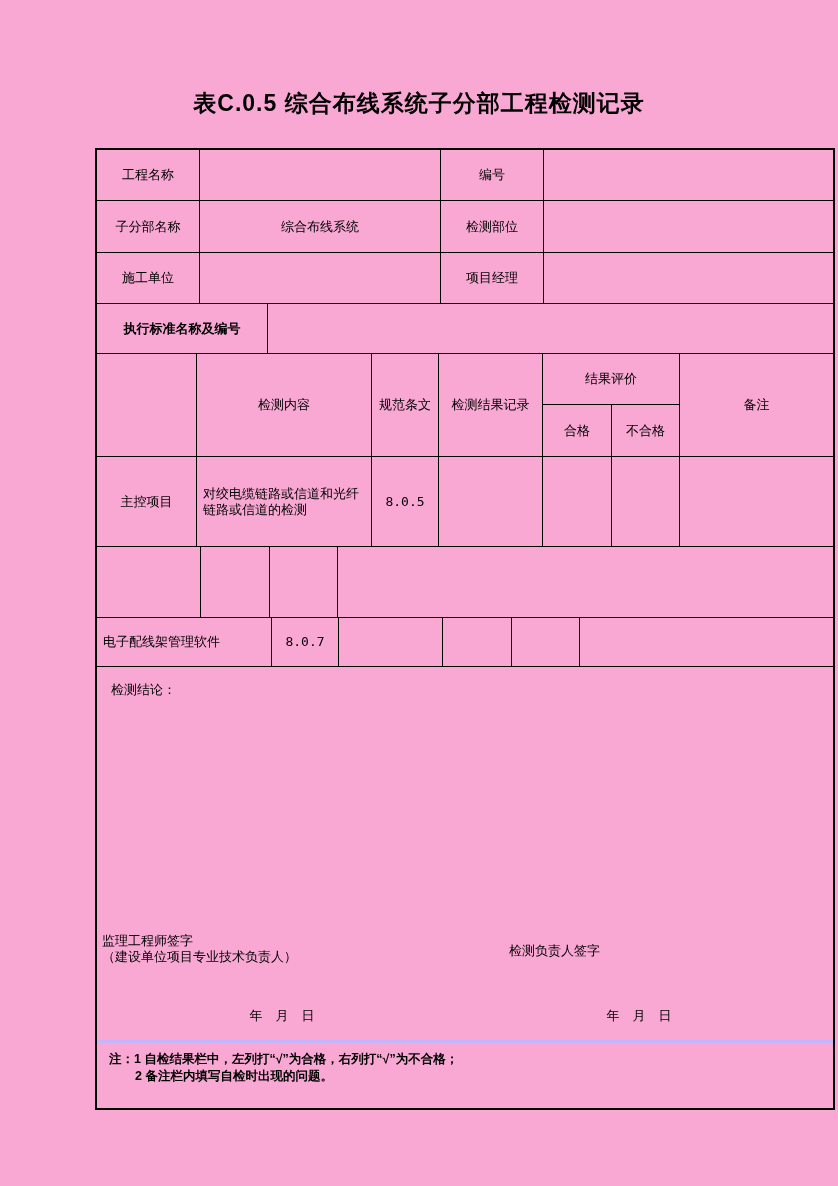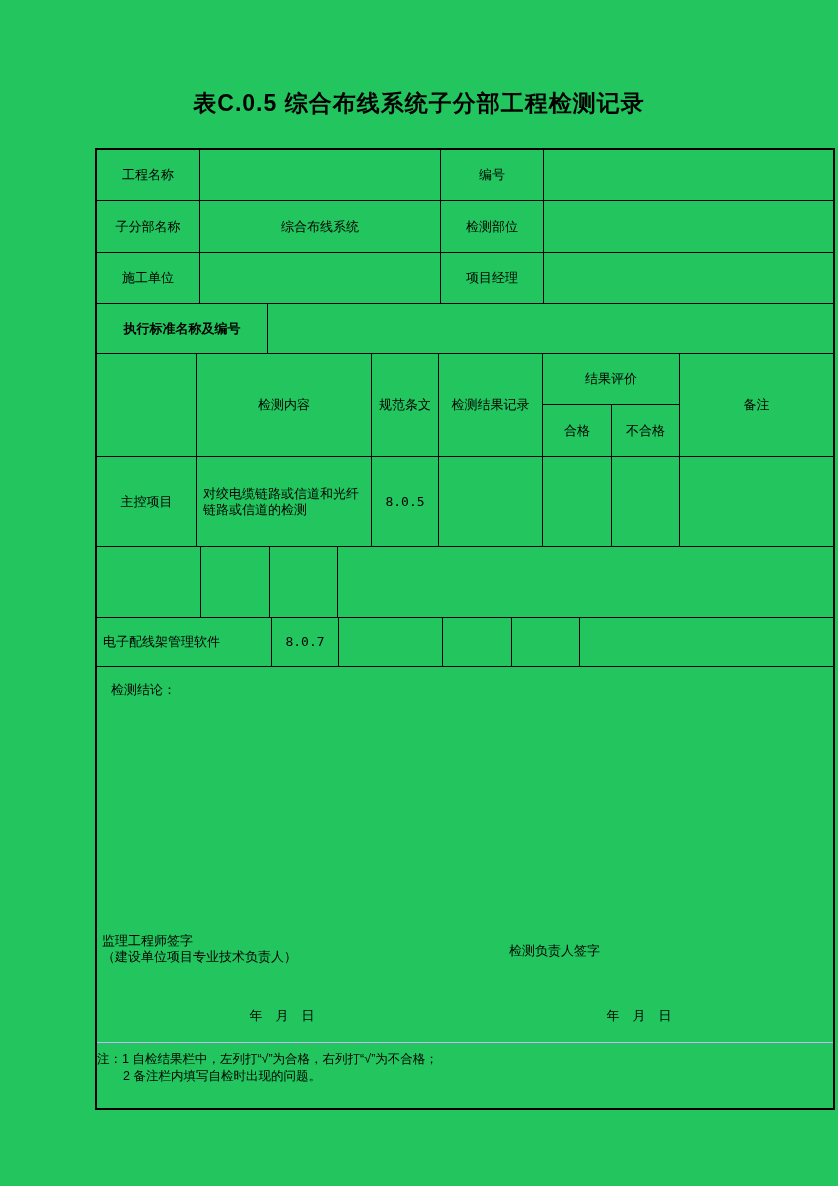--- a/index.html
+++ b/index.html
@@ -2,21 +2,21 @@
 <html><head>
 <meta charset="utf-8">
 <style>
   * { margin:0; padding:0; box-sizing:border-box; }
   html,body { background:#ffffff; }
   body {
     width:838px; height:1186px;
     font-family:"Liberation Sans","DejaVu Sans",sans-serif;
     color:#000;
   }
-  .page { position:relative; width:838px; height:1186px; background:#22c55e; overflow:hidden; }
+  .page { position:relative; width:838px; height:1186px; background:#f9a8d4; overflow:hidden; }
 
   .doc-title {
     position:absolute; top:88px; left:0; right:0;
     text-align:center; font-size:23px; font-weight:700; letter-spacing:1px;
   }
 
   .frame {
     position:absolute; left:95px; top:148px; width:740px; height:962px;
     border:2px solid #000;
     display:flex; flex-direction:column;
@@ -50,29 +50,29 @@
   .eval-bottom .sub.pass { width:69px; border-right:1px solid #000; }
   .eval-bottom .sub.fail { flex:1; }
 
   
   .group-items { flex:1; display:flex; flex-direction:column; }
   .group-items .irow { display:flex; flex:none; }
   .group-items .irow.first { height:71px; border-bottom:1px solid #000; }
   .group-items .irow.second { flex:1; }
 
   
-  .conclusion { position:relative; height:376px; border-bottom:1px solid #c4b5fd; flex:none; }
+  .conclusion { position:relative; height:376px; border-bottom:3px solid #c4b5fd; flex:none; }
   .concl-label { position:absolute; left:14px; top:14px; }
   .sig-left { position:absolute; left:5px; top:266px; width:200px; text-align:left; line-height:16px; }
   .sig-right { position:absolute; left:412px; top:275px; }
   .date-left { position:absolute; left:100px; top:340px; width:170px; text-align:center; }
   .date-right { position:absolute; left:457px; top:340px; width:170px; text-align:center; }
 
   
-  .note { flex:1; padding:8px 10px 0 0; font-size:12.5px; line-height:17px; }
+  .note { flex:1; padding:8px 10px 0 12px; font-size:12.5px; line-height:17px;font-weight:bold; }
   .note .l2 { margin-left:26px; }
 </style>
 </head>
 <body>
 
 <div class="page">
 
   <div class="doc-title">表C.0.5  综合布线系统子分部工程检测记录</div>
 
   <div class="frame">

